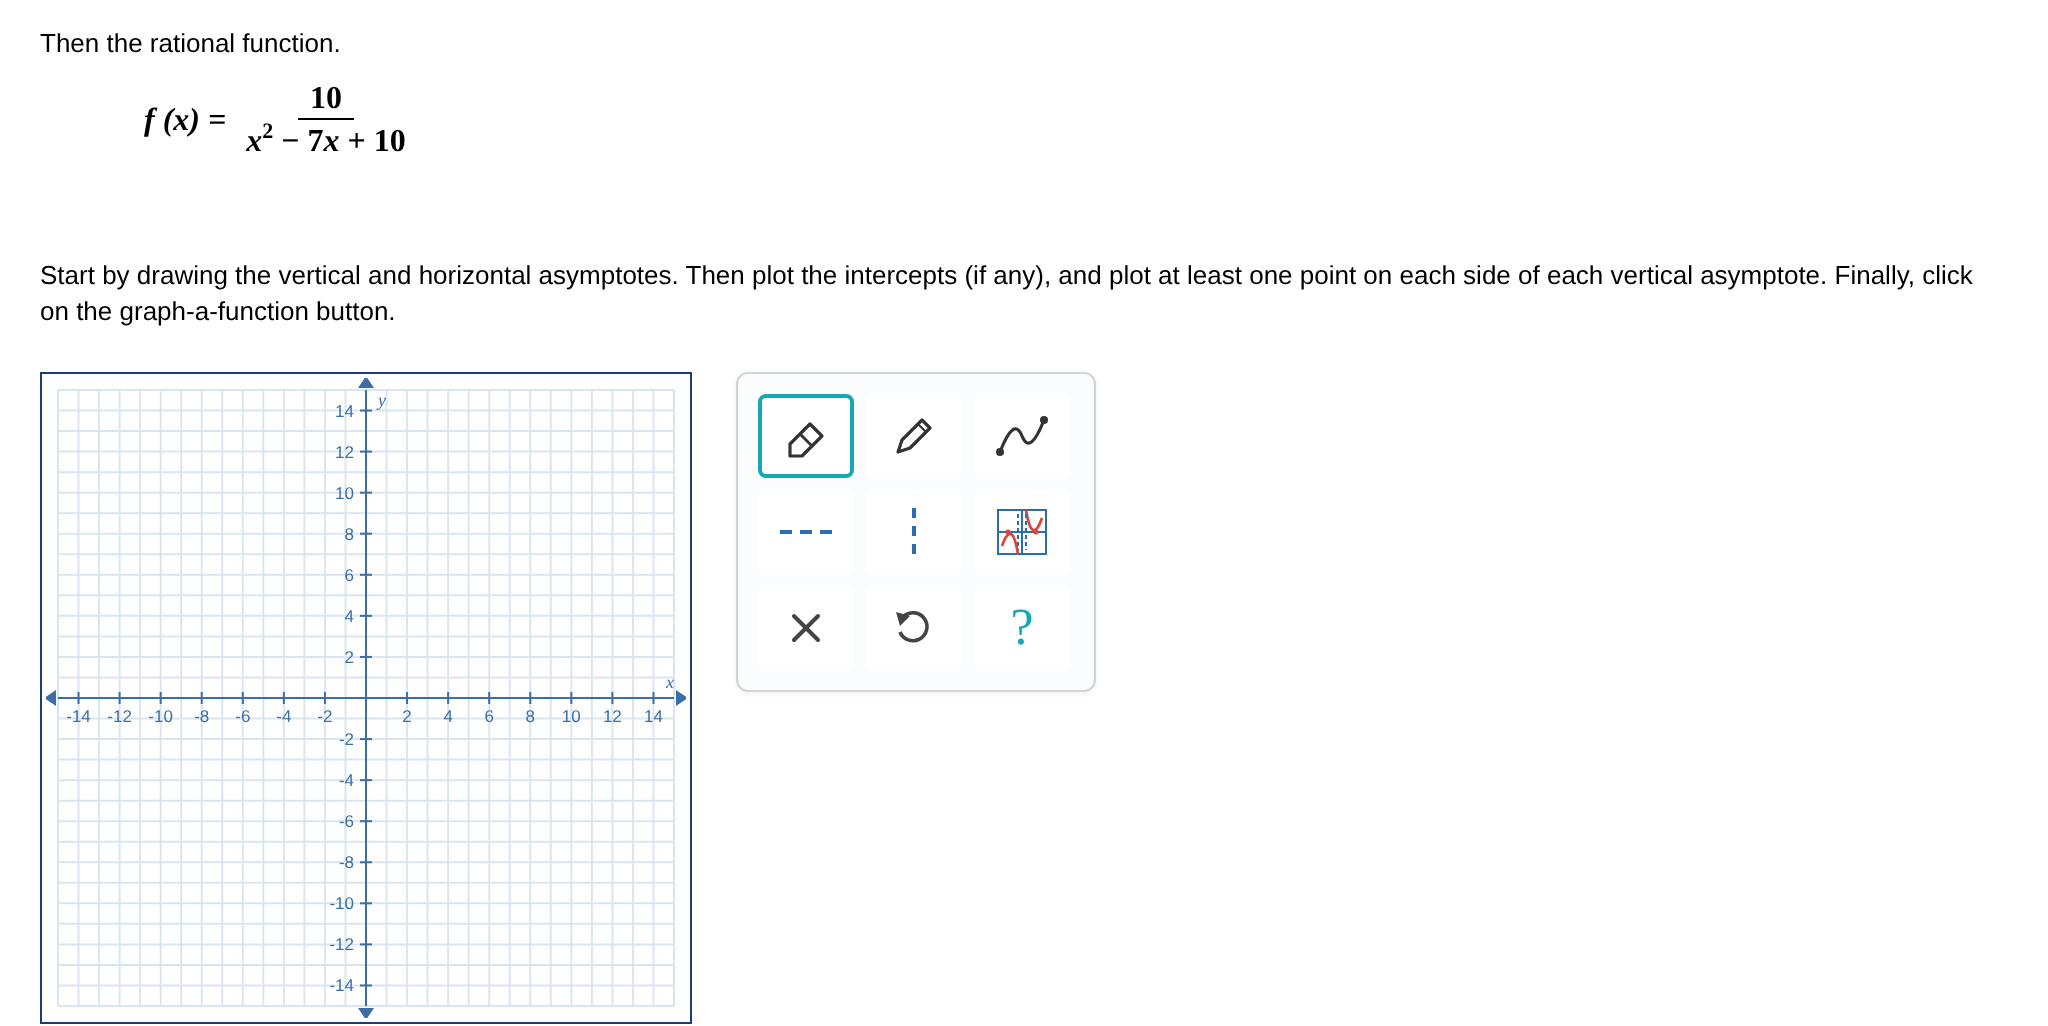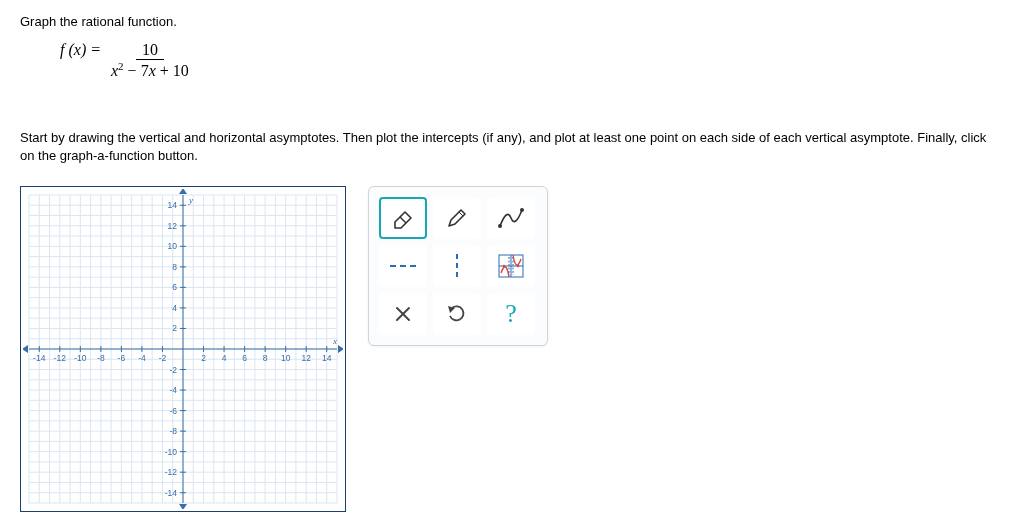--- a/index.html
+++ b/index.html
@@ -6,24 +6,25 @@
     body {
       font-family: Arial, sans-serif;
       font-size: 13px;
       padding: 14px 20px;
       color: #000;
     }
     .prompt-text { margin-bottom: 12px; }
     .equation {
       font-family: 'Times New Roman', serif;
       font-size: 16px;
-      margin: 10px 0 12px 40px;
+      margin: 10px 0 12px 52px;
       display: flex;
-      align-items: flex-start;
+      align-items: center;
       font-style: italic;
+      font-weight: bold;
     }
     .equation .lhs { margin-right: 4px; }
     .equation .frac {
       display: inline-flex;
       flex-direction: column;
       align-items: center;
       font-style: normal;
       line-height: 1.15;
     }
     .equation .frac .num { border-bottom: 1px solid #000; padding: 0 6px; }
@@ -72,21 +73,21 @@
       background: #fff;
     }
     .tool-btn.selected {
       border: 2px solid #16a6b6;
     }
     .icon-svg { display: block; }
   </style>
 </head>
 <body>
 
-<div class="prompt-text">Graph the rational function.</div>
+<div class="prompt-text">Then the rational function.</div>
 
 <div class="equation">
   <span class="lhs">f (x) =</span>
   <span class="frac">
     <span class="num">10</span>
     <span class="den"><span style="font-style:italic">x</span><span class="sup">2</span> − 7<span style="font-style:italic">x</span> + 10</span>
   </span>
 </div>
 
 <div class="instruction">Start by drawing the vertical and horizontal asymptotes. Then plot the intercepts (if any), and plot at least one point on each side of each vertical asymptote. Finally, click on the graph-a-function button.</div>

